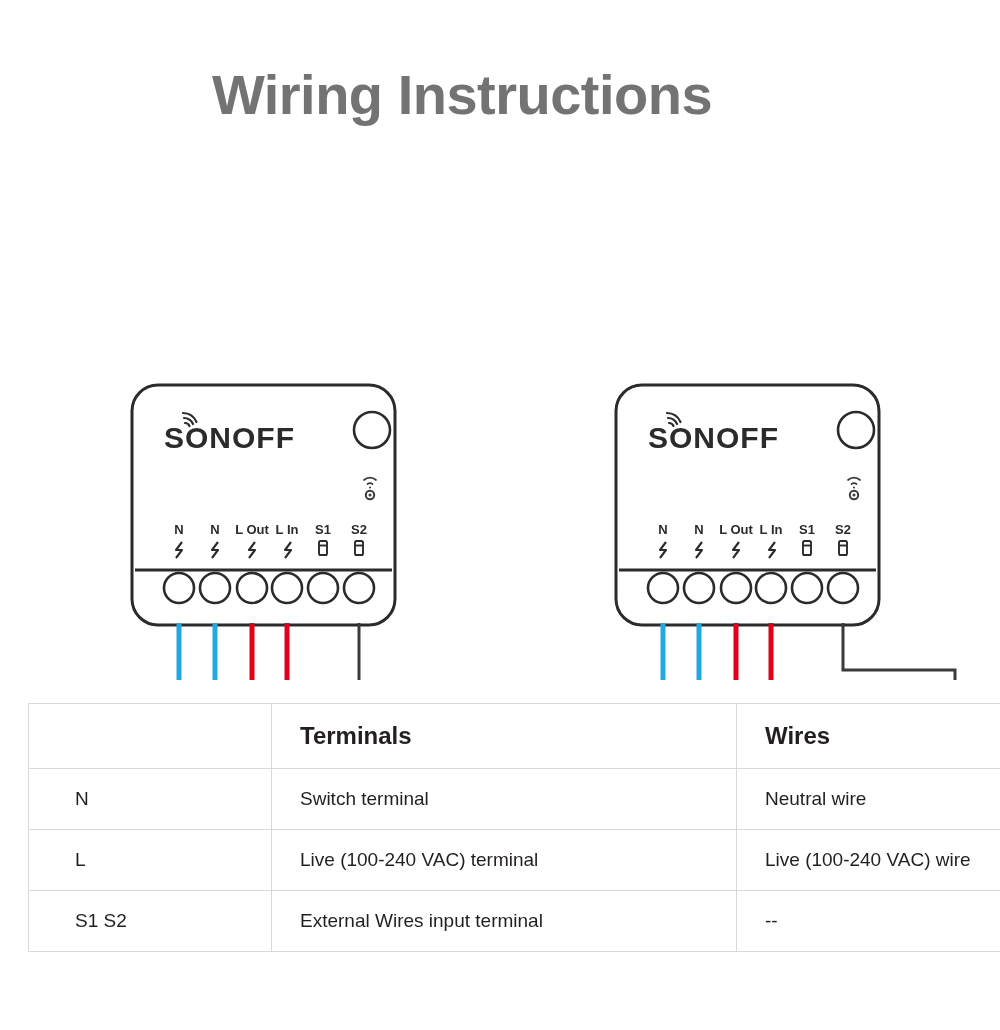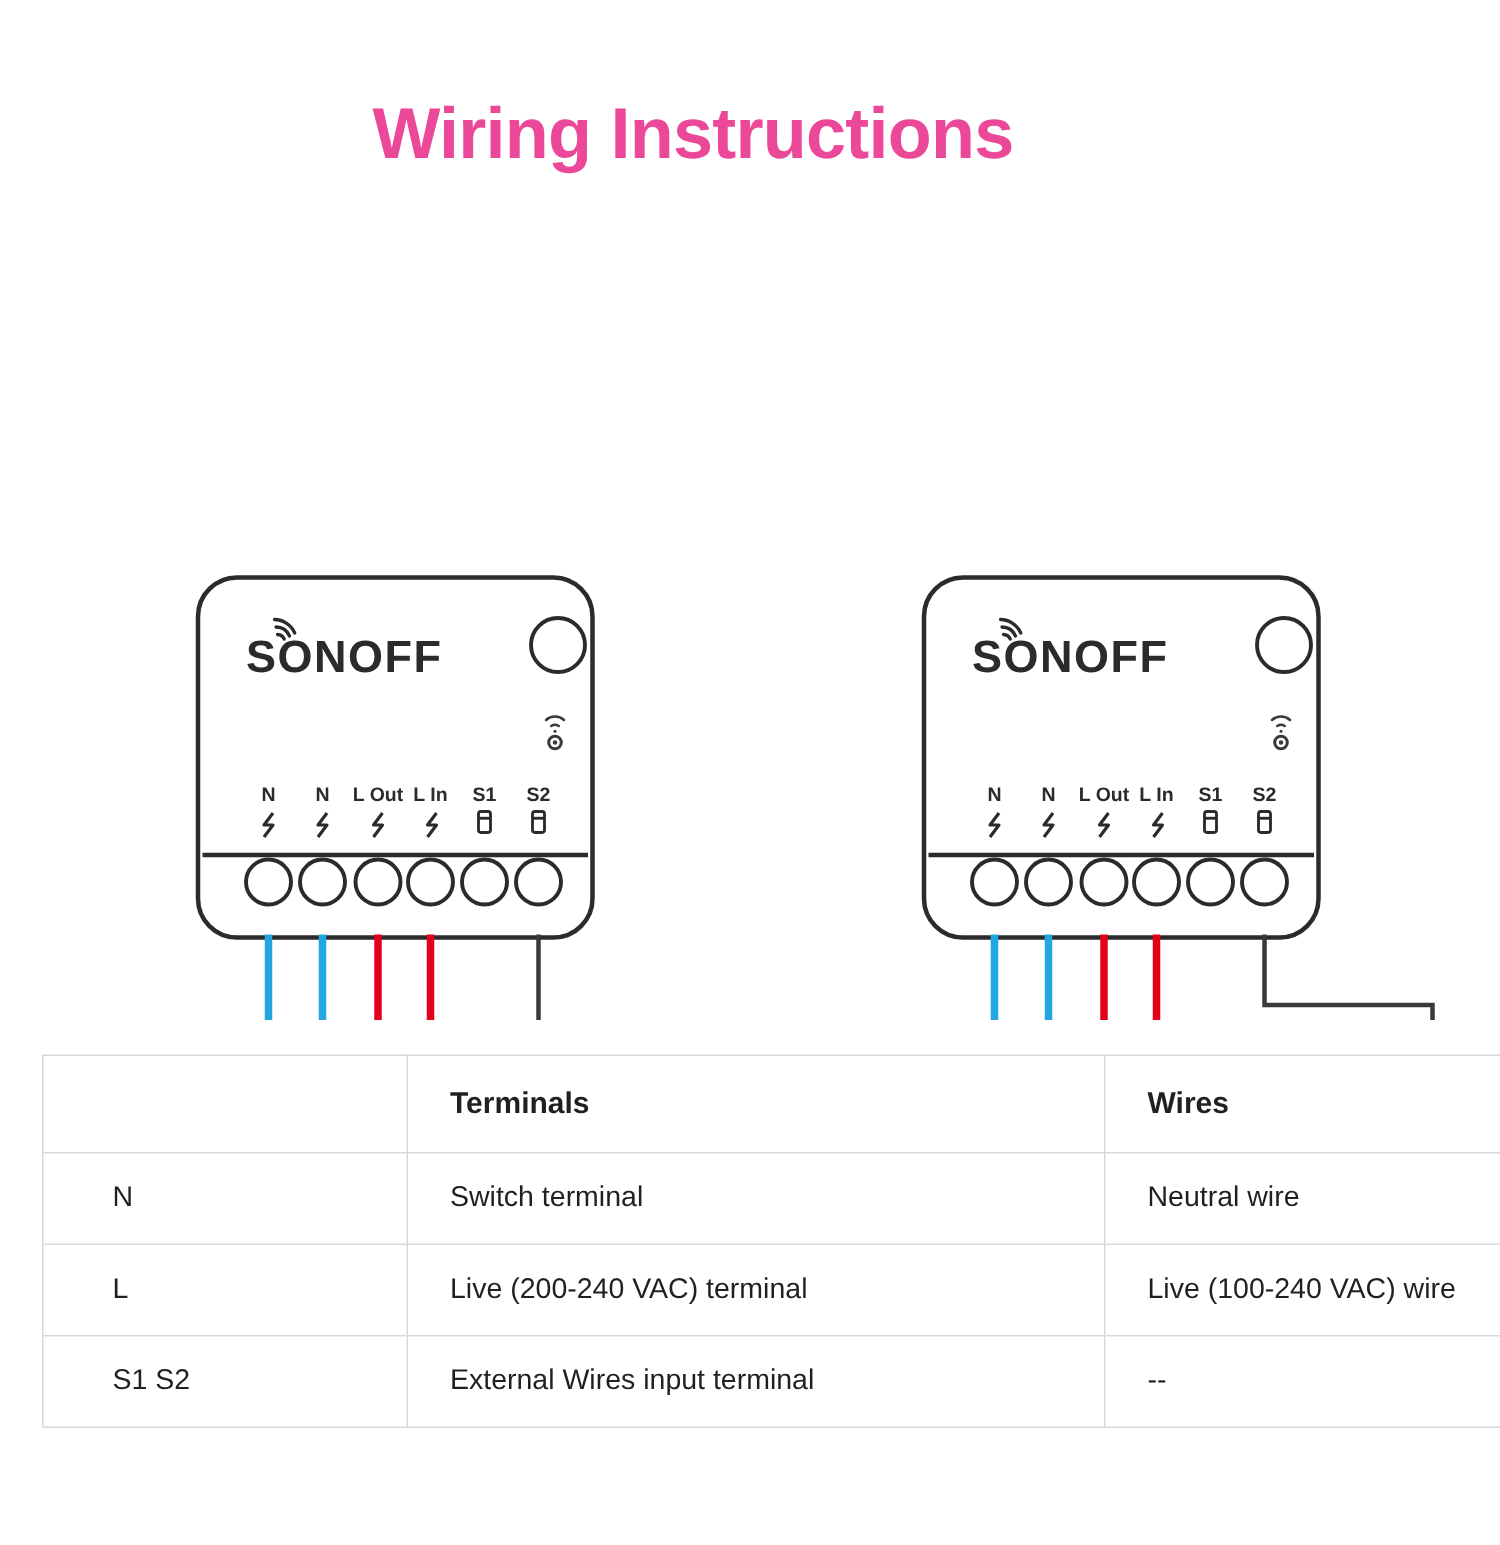--- a/index.html
+++ b/index.html
@@ -9,24 +9,24 @@
     background:#ffffff;
     font-family:"Liberation Sans",sans-serif;
     color:#231f20;
     overflow:hidden;
     position:relative;
   }
   .page-title{
     position:absolute;
     top:62px;left:0;width:924px;
     text-align:center;
-    font-size:48px;
+    font-size:56px;
     font-weight:bold;
     letter-spacing:-0.5px;
-    color:#ec4899;
+    color:#737373;
   }
   .diagram-area{
     position:absolute;
     top:180px;left:12px;width:1000px;height:500px;
   }
   .diagram-svg{display:block;}
   .table-wrap{
     position:absolute;
     top:703px;left:28px;
     width:944px;
@@ -41,21 +41,21 @@
     padding:0 16px;
     height:60px;
     font-size:19px;
     font-weight:normal;
     text-align:left;
     vertical-align:middle;
     color:#231f20;
   }
   table.spec-table th{
     font-weight:bold;
-    font-size:20px;
+    font-size:24px;
   }
   table.spec-table .col-sym{width:180px;padding-left:46px;}
   table.spec-table .col-term{width:420px;padding-left:28px;}
   table.spec-table .col-wire{width:344px;padding-left:28px;}
   table.spec-table tr.head td,table.spec-table tr.head th{height:64px;}
 </style>
 </head>
 <body>
 
 <div class="page-title">Wiring Instructions</div>
@@ -284,21 +284,21 @@
       </tr>
     </thead>
     <tbody>
       <tr>
         <td class="col-sym">N</td>
         <td class="col-term">Switch terminal</td>
         <td class="col-wire">Neutral wire</td>
       </tr>
       <tr>
         <td class="col-sym">L</td>
-        <td class="col-term">Live (200-240 VAC) terminal</td>
+        <td class="col-term">Live (100-240 VAC) terminal</td>
         <td class="col-wire">Live (100-240 VAC) wire</td>
       </tr>
       <tr>
         <td class="col-sym">S1  S2</td>
         <td class="col-term">External Wires input terminal</td>
         <td class="col-wire">--</td>
       </tr>
     </tbody>
   </table>
 </div>

